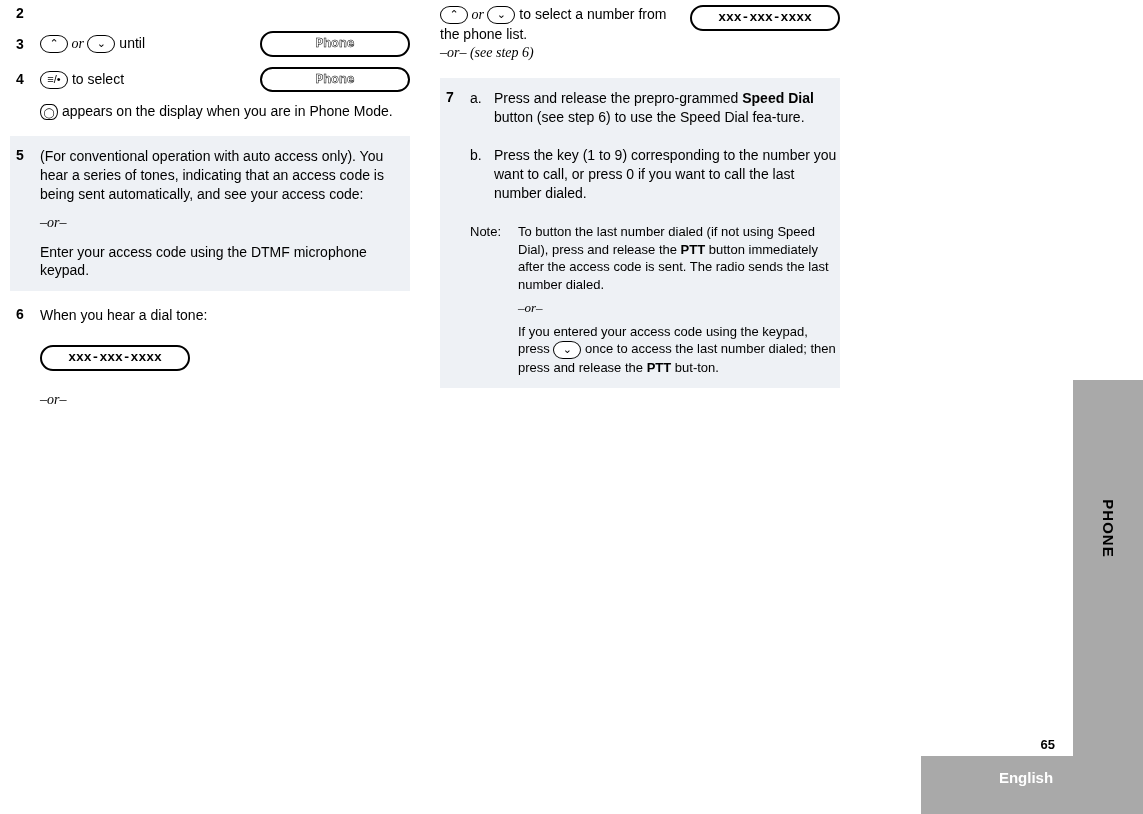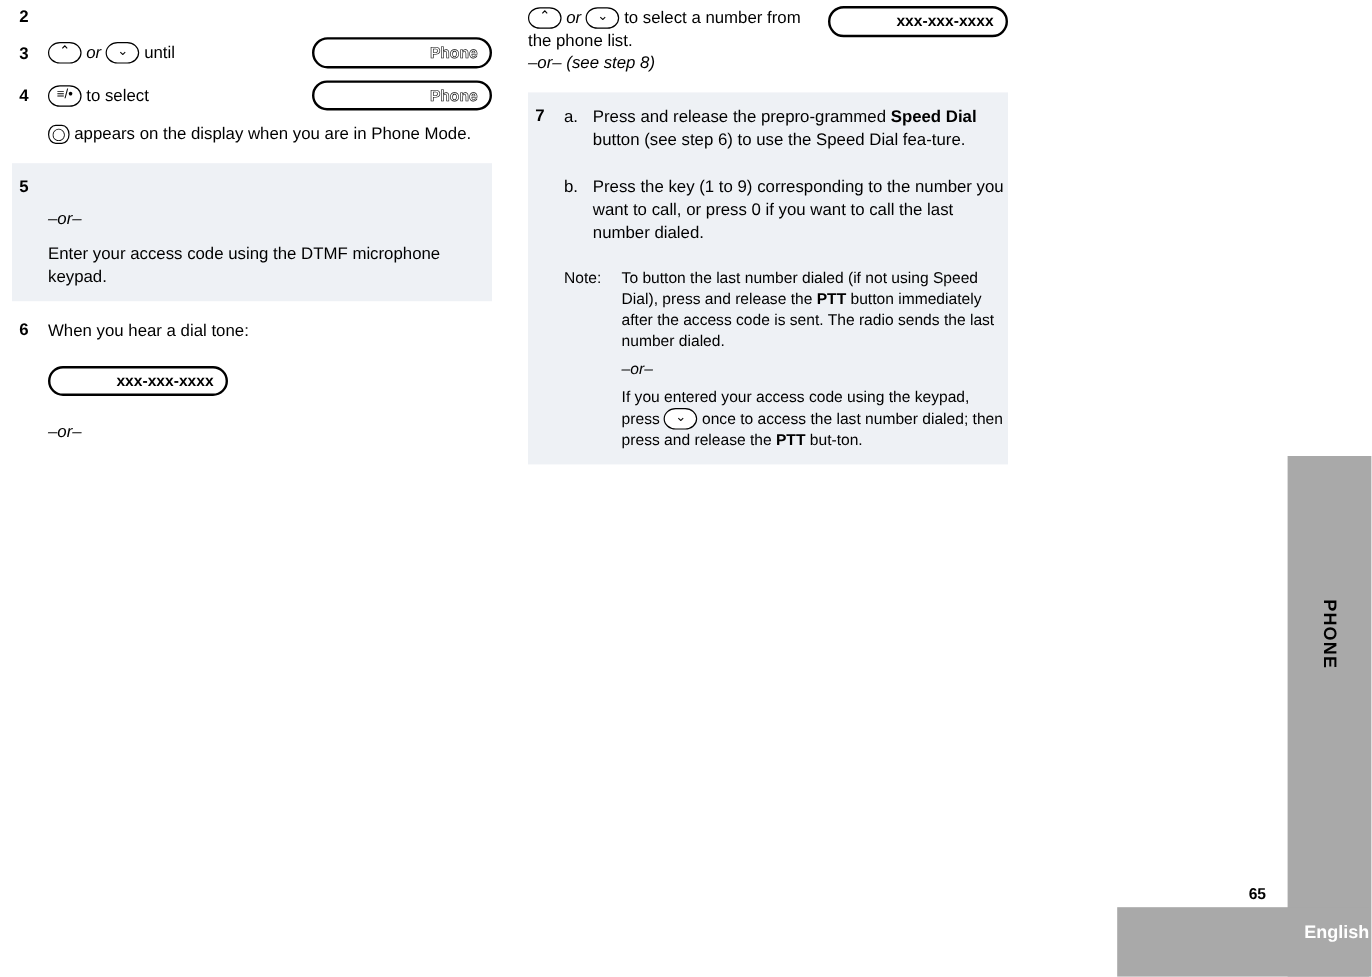--- a/index.html
+++ b/index.html
@@ -38,24 +38,24 @@
   .stepbody {
     flex: 1;
     line-height: 1.35;
   }
   .display-box {
     border: 2px solid #000;
     border-radius: 14px;
     padding: 2px 10px;
     min-width: 150px;
     display: inline-block;
-    font-family: Liberation Sans, sans-serif;
+    font-family: Liberation Mono, monospace;
     font-weight: bold;
     font-size: 13px;
-    text-align: right;
+    text-align: center;
     box-sizing: border-box;
   }
   .outline-text {
     -webkit-text-stroke: 0.5px #000;
     color: #fff;
     font-weight: bold;
   }
   .shaded {
     background: #eef1f5;
   }
@@ -70,48 +70,48 @@
     font-size: 11px;
     vertical-align: middle;
     background: #fff;
     box-sizing: border-box;
   }
   .icon-small {
     width: 18px;
     height: 16px;
     font-size: 10px;
   }
-  .italic { font-style: italic; }
+  .italic { font-style: italic; font-family: Liberation Serif, serif; }
   .sidebar {
     position: absolute;
     right: 0;
     top: 380px;
     width: 70px;
     height: 434px;
     background: #a9a9a9;
   }
   .sidebar-label {
     position: absolute;
     top: 140px;
     left: 50%;
     transform: translateX(-50%) rotate(90deg);
     transform-origin: center;
     font-weight: bold;
     font-size: 15px;
     letter-spacing: 1px;
   }
   .footer {
     position: absolute;
-    right: 2px;
+    right: 12px;
     bottom: 0;
     width: 210px;
     height: 58px;
     background: #a9a9a9;
     color: #fff;
-    text-align: right;
+    text-align: center;
     line-height: 44px;
     font-weight: bold;
     font-size: 15px;
   }
   .pagenum {
     position: absolute;
     right: 88px;
     bottom: 62px;
     font-weight: bold;
     font-size: 13px;
@@ -162,20 +162,21 @@
       <div class="stepbody">
         <span class="icon icon-small">◯</span><span> appears on the display when you are in Phone Mode.</span>
       </div>
     </div>
 
     <div class="gap"></div>
 
     <div class="shaded" style="padding:6px 0;">
       <div class="row">
         <div class="stepnum">5</div>
+        <div class="stepbody">(For conventional operation with auto access only). You hear a series of tones, indicating that an access code is being sent automatically, and see your access code:</div>
       </div>
       <div class="row">
         <div class="stepnum"></div>
         <div class="stepbody italic"> –or–</div>
       </div>
       <div class="row">
         <div class="stepnum"></div>
         <div class="stepbody">Enter your access code using the DTMF microphone keypad.</div>
       </div>
     </div>
@@ -202,21 +203,21 @@
     </div>
 
   </div>
 
   <div class="col">
 
     <div class="row" style="align-items:flex-start;">
       <div class="stepbody" style="display:flex;">
         <div style="flex:1;padding-right:10px;">
           <span class="icon">⌃</span><span class="italic"> or </span><span class="icon">⌄</span><span>   to select a number from the phone list.</span>
-          <div class="italic"> –or– (see step 8)</div>
+          <div class="italic"> –or– (see step 6)</div>
         </div>
         <div>
           <span class="display-box">xxx-xxx-xxxx</span>
         </div>
       </div>
     </div>
 
     <div class="gap"></div>
 
     <div class="shaded" style="padding:6px 0;">

